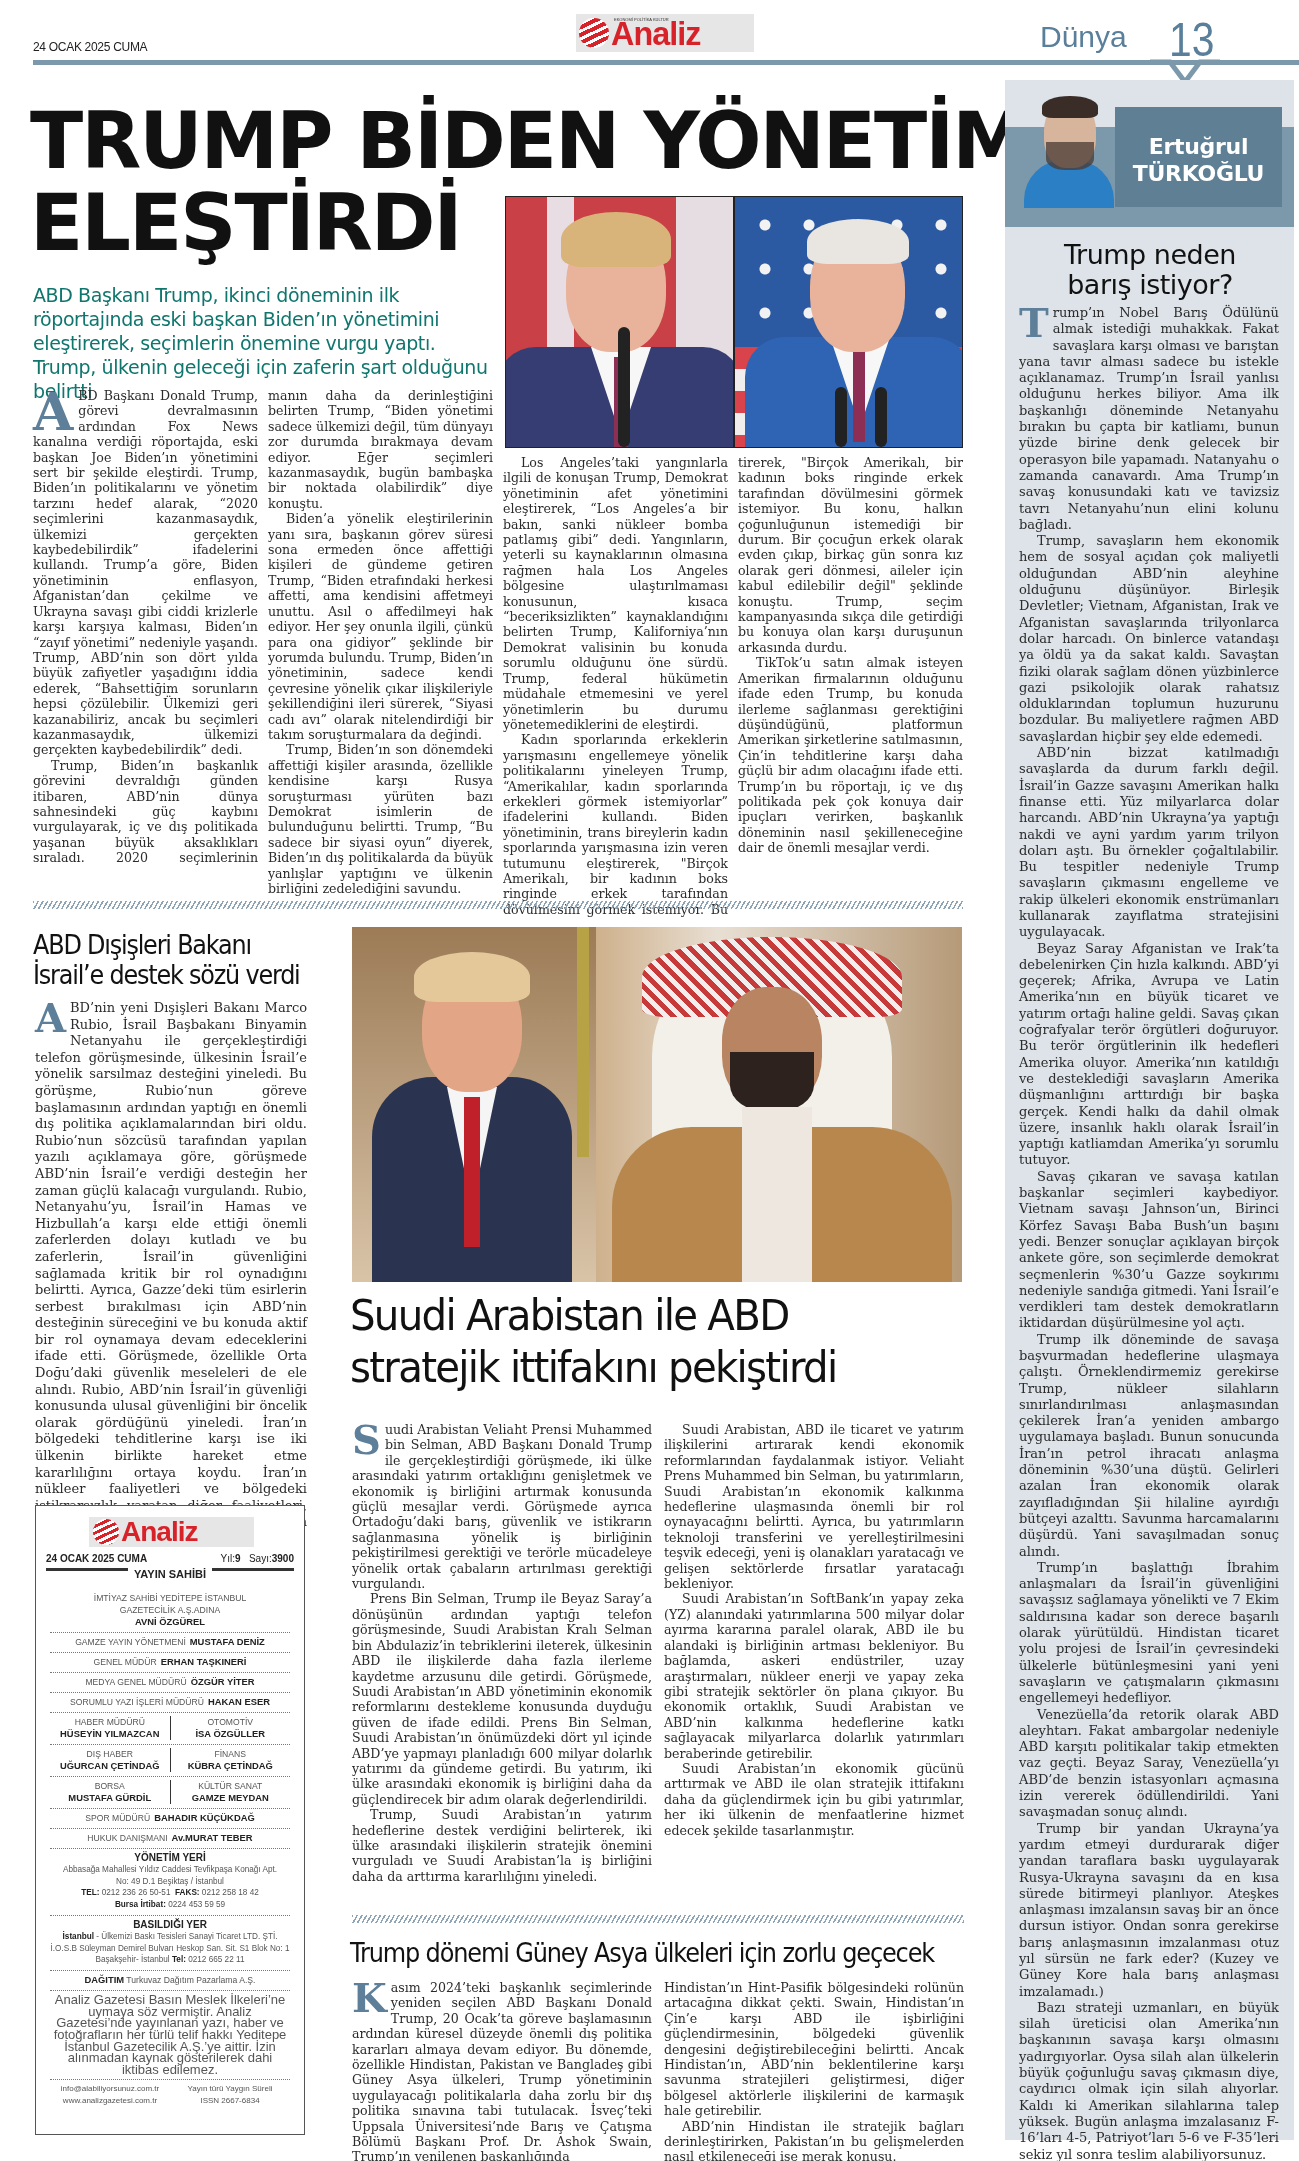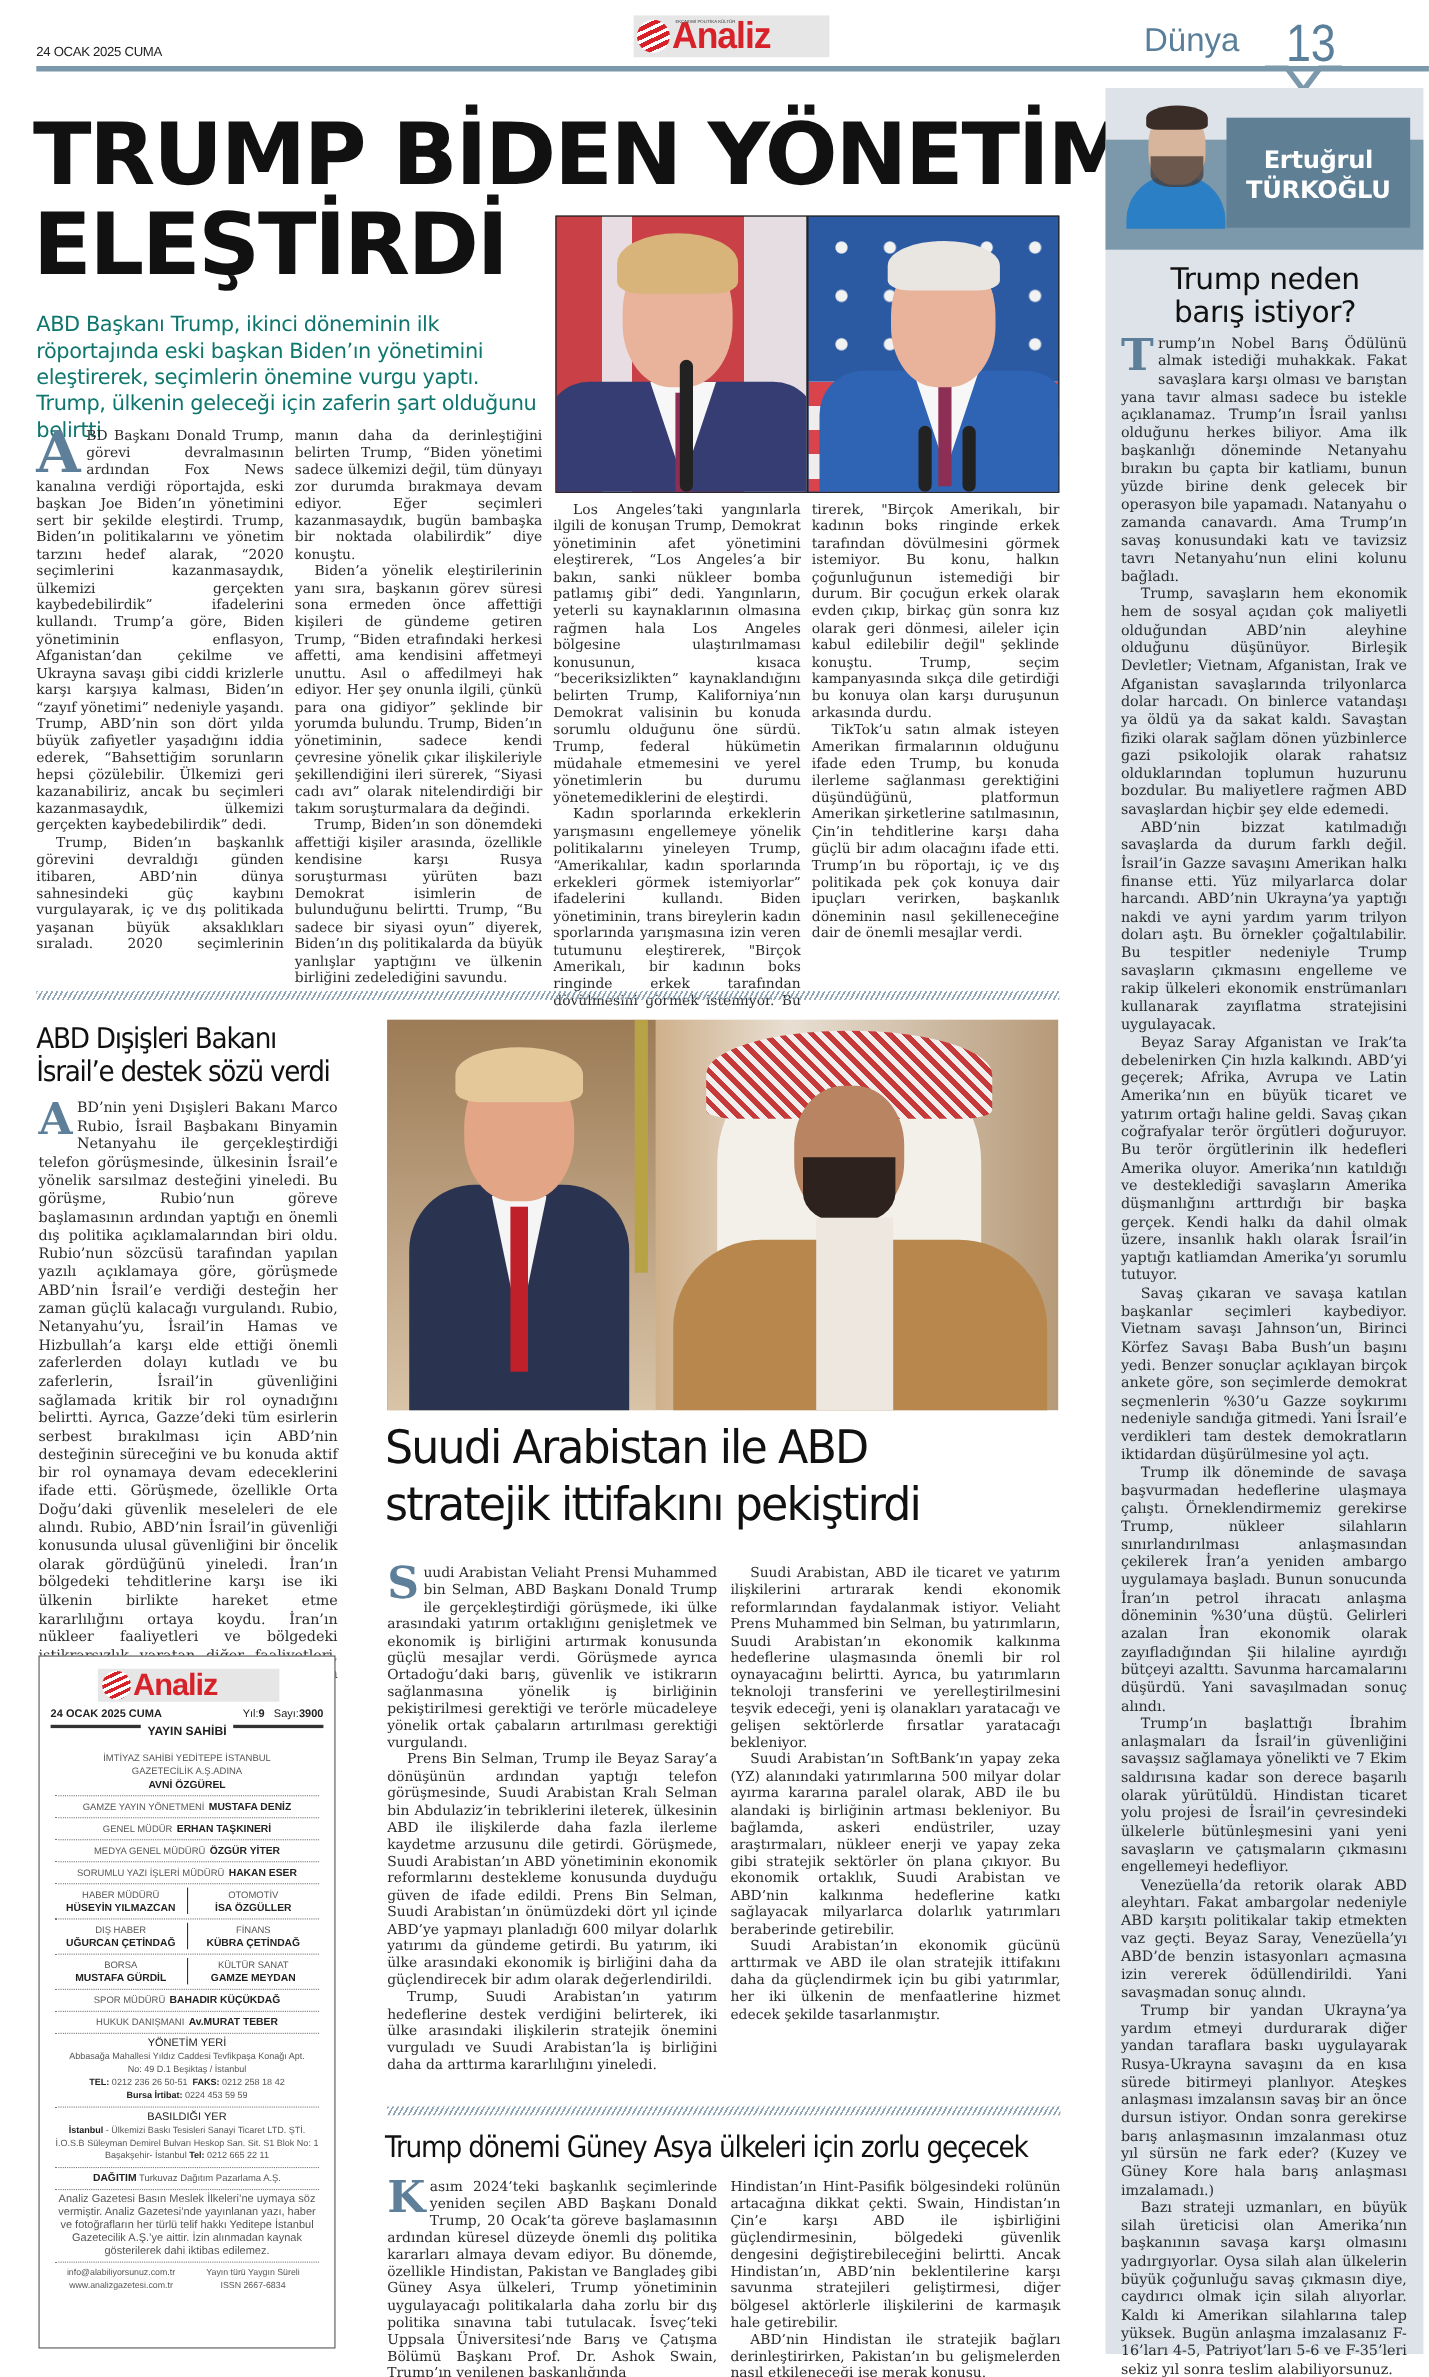--- a/index.html
+++ b/index.html
@@ -77,23 +77,23 @@
   .mast-rows { position: absolute; left: 14px; right: 14px; top: 83px; }
   .mrow { text-align: center; font-size: 8.6px; color: #555; border-bottom: 1px dotted #777; padding: 3px 0 4px; line-height: 12px; }
   .mrow b { color: #222; font-size: 9.4px; }
   .mrow .v { color: #222; font-weight: bold; font-size: 9.4px; margin-left: 4px; }
   .mrow.split { display: flex; }
   .mrow.split > div { flex: 1; }
   .mrow.split > div:first-child { border-right: 1.5px solid #333; }
   .mrow.split .lbl2 { display: block; }
   .mrow.split .v { margin-left: 0; display: block; }
   .mrow.block { font-size: 8.2px; line-height: 11.8px; }
-  .mrow.block .h { display: block; font-weight: normal; color: #222; font-size: 10px; }
+  .mrow.block .h { display: block; font-weight: bold; color: #222; font-size: 10px; }
   .mrow.block .k { font-weight: bold; color: #222; }
-  .mrow.legal { font-size: 10px; line-height: 11.6px; color: #555; }
+  .mrow.legal { font-size: 13px; line-height: 11.6px; color: #555; }
   .mrow.foot { border-bottom: none; font-size: 8px; line-height: 12px; display: grid; grid-template-columns: 1fr 1fr; }
 
   
   .photo-saudi { left: 352px; top: 927px; width: 610px; height: 355px; overflow: hidden; background: linear-gradient(90deg, #a9875f 0%, #c8a57a 35%, #e8dfd3 60%, #b69a78 100%); }
   .saudi-title { left: 350px; top: 1290px; width: 620px; font: 42px "DejaVu Sans", sans-serif; color: #111; line-height: 52px; letter-spacing: -1.8px; transform: scaleX(0.96); transform-origin: left; }
   .saudi-c1 { left: 352px; top: 1422px; width: 300px; }
   .saudi-c2 { left: 664px; top: 1422px; width: 300px; }
 
   .asia-title { left: 350px; top: 1937px; width: 620px; font: 27px "DejaVu Sans", sans-serif; color: #111; line-height: 32px; letter-spacing: -1.3px; transform: scaleX(0.89); transform-origin: left; white-space: nowrap; }
   .asia-c1 { left: 352px; top: 1980px; width: 300px; }

